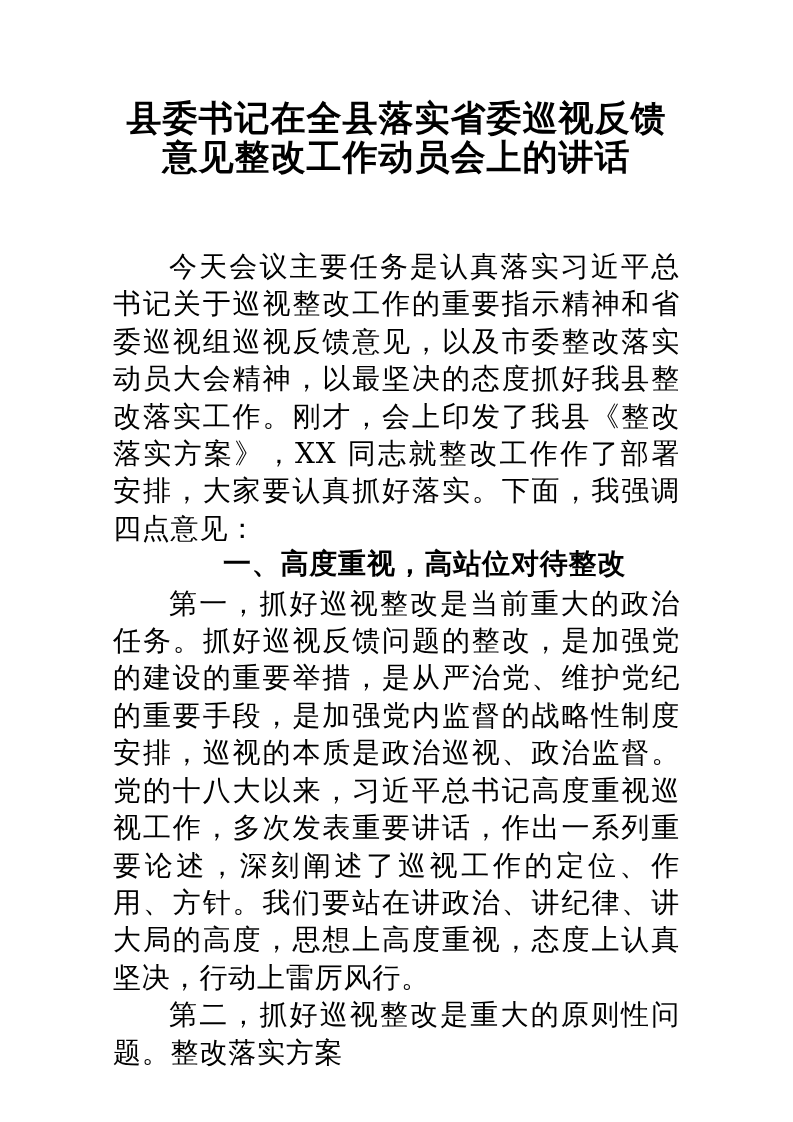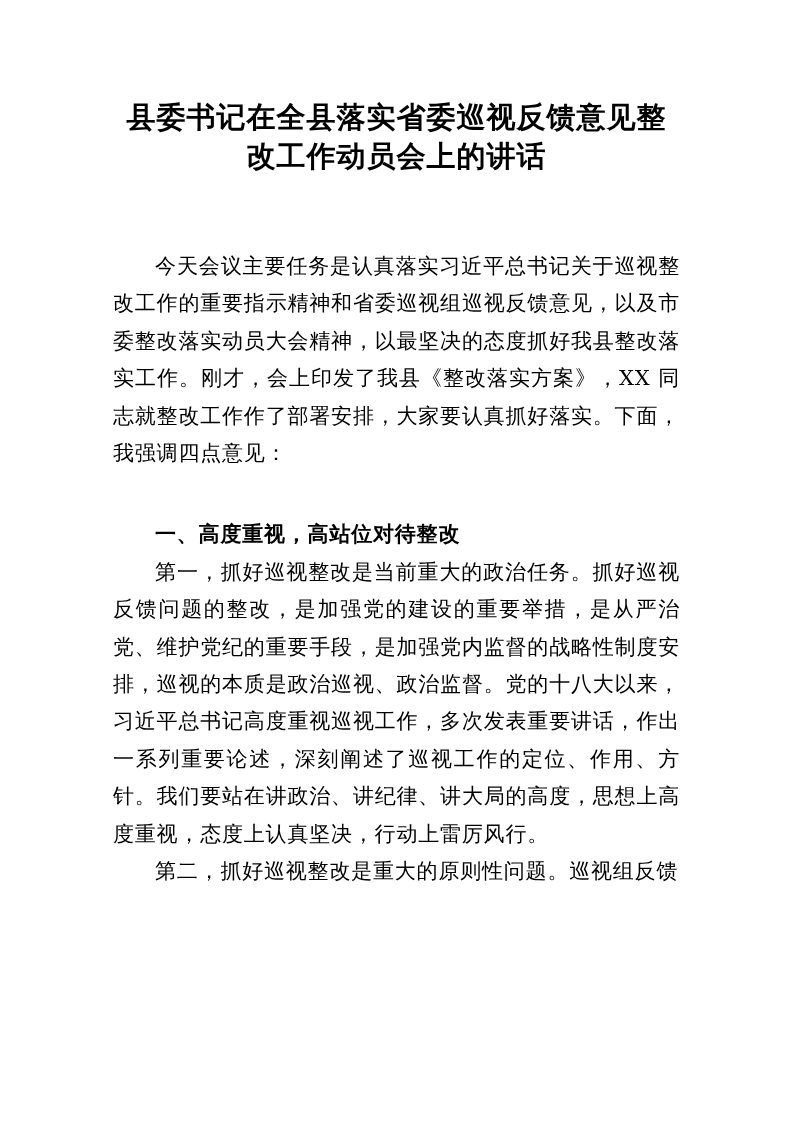--- a/index.html
+++ b/index.html
@@ -15,50 +15,49 @@
     background: #ffffff;
     padding: 98px 113px 0 113px;
     overflow: hidden;
     font-family: "DejaVu Serif", serif;
     color: #000000;
   }
   .doc-title {
     margin: 0;
     font-family: "Liberation Sans", sans-serif;
     font-weight: 700;
-    font-size: 29px;
+    font-size: 35px;
     line-height: 39px;
     letter-spacing: 1px;
     text-align: center;
     color: #000000;
   }
   .doc-body {
     margin-top: 72px;
   }
   .para {
     margin: 0;
-    font-size: 21px;
+    font-size: 28px;
     line-height: 37.4px;
     letter-spacing: 0.8px;
     text-align: justify;
     text-indent: 2em;
     color: #000000;
     font-weight: 400;
   }
   .para.heading {
-    font-family: Liberation Serif, serif;
+    font-family: Liberation Mono, monospace;
     font-weight: 700;
-    text-align: left;
-    margin-top: 44px;
+    text-align: center;
   }
 </style>
 </head>
 <body>
 
 <div class="page">
   <h1 class="doc-title">县委书记在全县落实省委巡视反馈意见整改工作动员会上的讲话</h1>
   <div class="doc-body">
       <p class="para body">今天会议主要任务是认真落实习近平总书记关于巡视整改工作的重要指示精神和省委巡视组巡视反馈意见，以及市委整改落实动员大会精神，以最坚决的态度抓好我县整改落实工作。刚才，会上印发了我县《整改落实方案》，XX 同志就整改工作作了部署安排，大家要认真抓好落实。下面，我强调四点意见：</p>
       <p class="para heading">一、高度重视，高站位对待整改</p>
       <p class="para body">第一，抓好巡视整改是当前重大的政治任务。抓好巡视反馈问题的整改，是加强党的建设的重要举措，是从严治党、维护党纪的重要手段，是加强党内监督的战略性制度安排，巡视的本质是政治巡视、政治监督。党的十八大以来，习近平总书记高度重视巡视工作，多次发表重要讲话，作出一系列重要论述，深刻阐述了巡视工作的定位、作用、方针。我们要站在讲政治、讲纪律、讲大局的高度，思想上高度重视，态度上认真坚决，行动上雷厉风行。</p>
-      <p class="para body">第二，抓好巡视整改是重大的原则性问题。巡视组反馈</p>
+      <p class="para body">第二，抓好巡视整改是重大的原则性问题。整改落实方案</p>
     </div>
 </div>
 
 </body></html>

